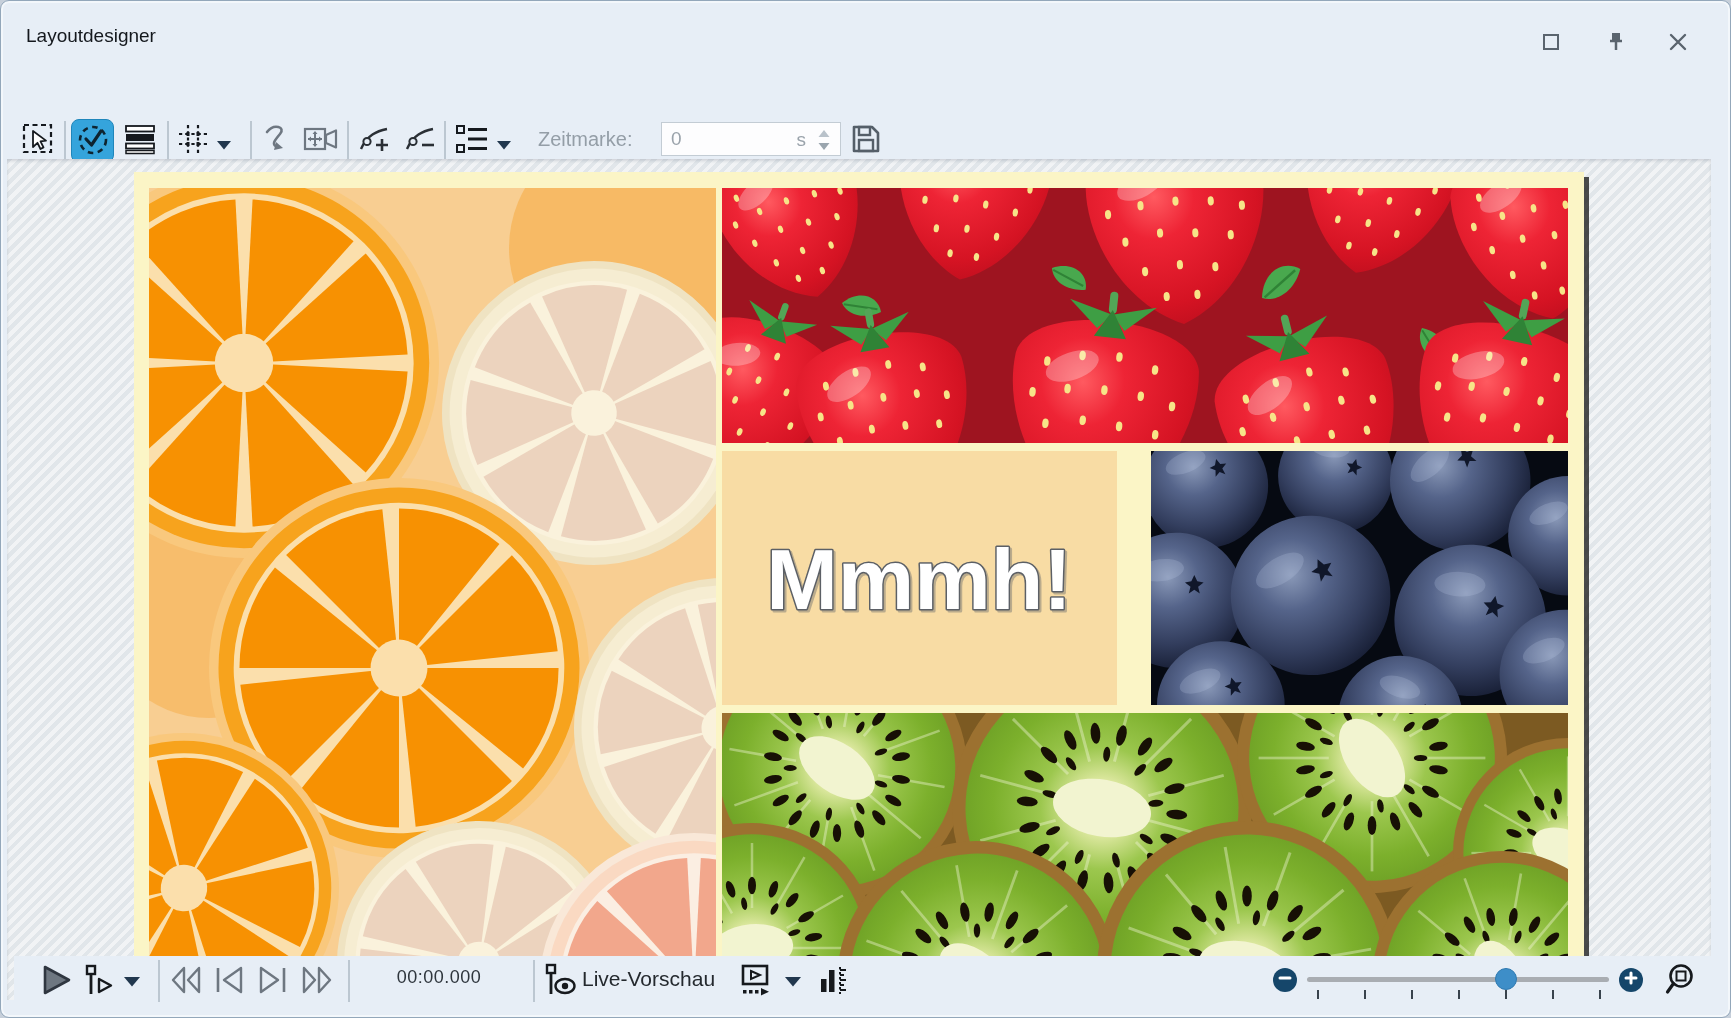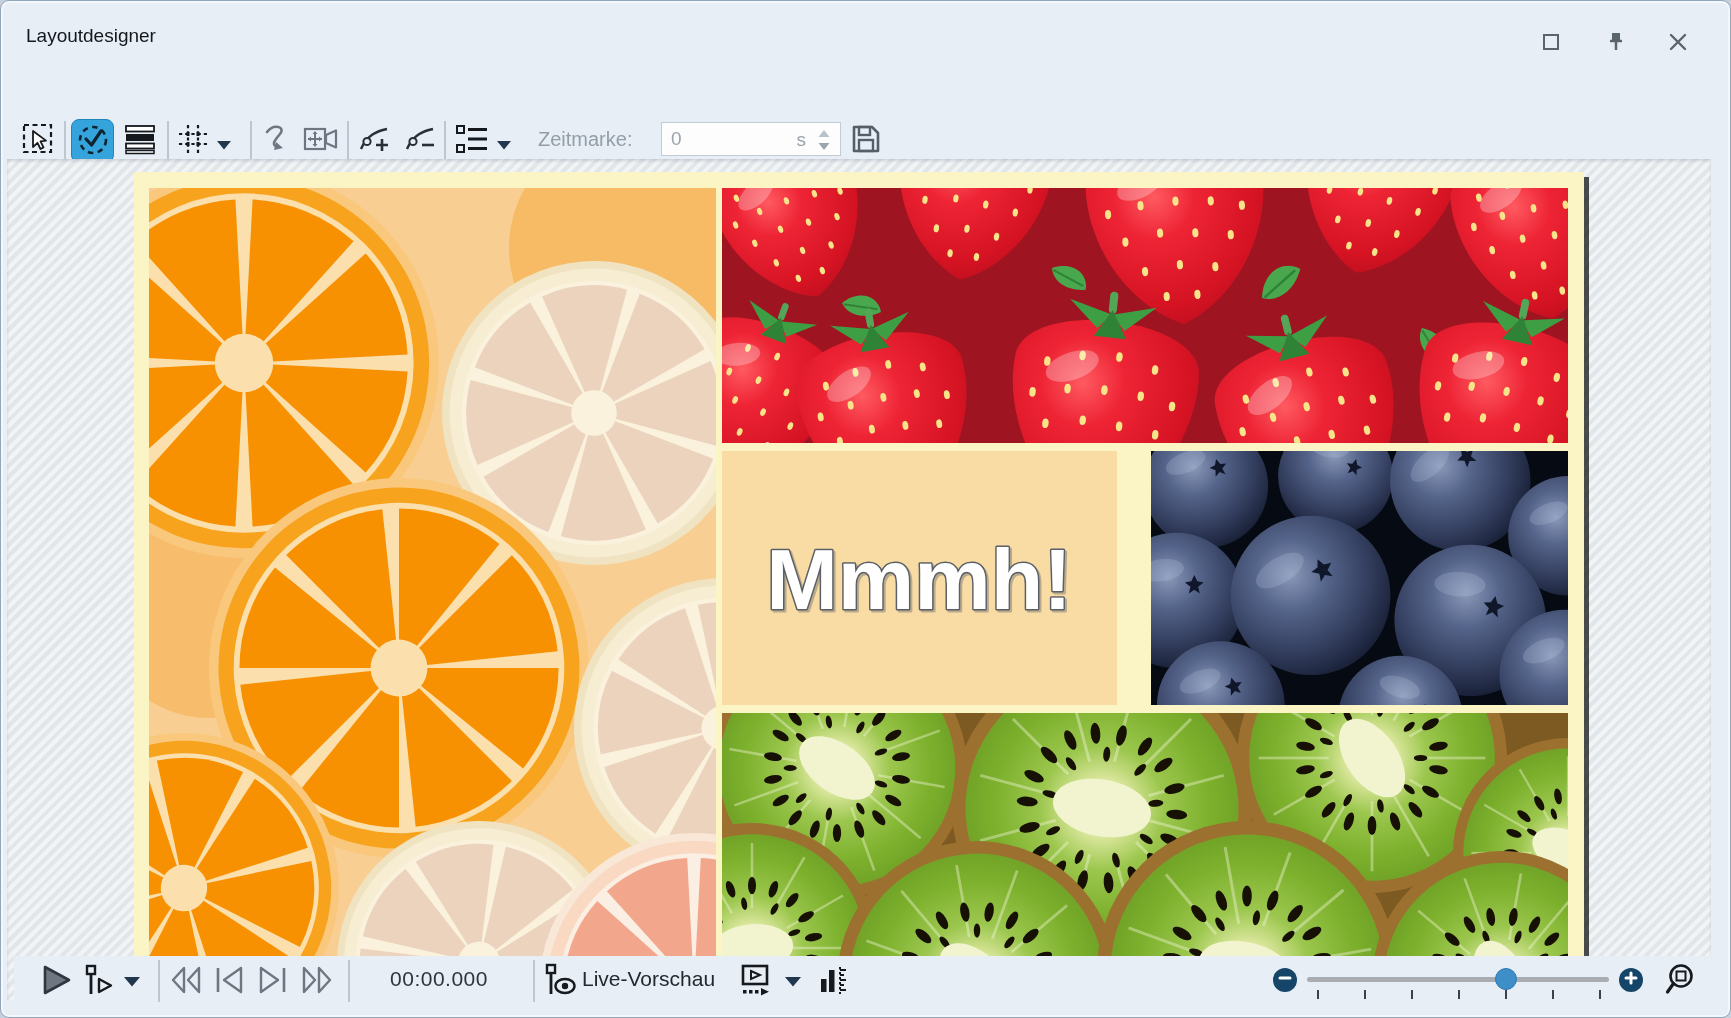--- a/index.html
+++ b/index.html
@@ -52,21 +52,21 @@
   .cell svg{display:block;width:100%;height:100%;}
   .cell-citrus{left:15px;top:16px;width:567px;height:787px;}
   .cell-straw{left:588px;top:16px;width:846px;height:255px;}
   .cell-caption{left:588px;top:279px;width:395px;height:254px;background:#f8dca4;}
   .cell-blue{left:1017px;top:279px;width:417px;height:254px;}
   .cell-kiwi{left:588px;top:541px;width:846px;height:262px;}
   
   .bottombar{position:absolute;left:13px;right:14px;top:955px;height:51px;background:#e7eef6;}
   .bbtn{position:absolute;display:flex;align-items:center;justify-content:center;}
   .bsep{position:absolute;top:4px;width:1.5px;height:42px;background:#bcc7d1;}
-  .time{position:absolute;left:360px;top:11px;width:130px;font-size:21px;color:#2f363d;text-align:center;letter-spacing:.5px;}
+  .time{position:absolute;left:360px;top:11px;width:130px;font-size:18px;color:#2f363d;text-align:center;letter-spacing:.5px;}
   .live-label{position:absolute;left:568px;top:11px;font-size:21px;color:#24292e;}
   
   .zoomctl{position:absolute;top:0;height:51px;left:1245px;right:0;}
   .zbtn{position:absolute;top:12px;width:24px;height:24px;border-radius:50%;background:#15466a;display:flex;align-items:center;justify-content:center;}
   .ztrack{position:absolute;left:48px;top:21px;width:302px;height:5px;background:#a9adb2;border-radius:3px;}
   .zthumb{position:absolute;left:236px;top:12px;width:22px;height:22px;border-radius:50%;background:#3e8ec8;border:1px solid #2e79b0;box-sizing:border-box;}
   .zticks{position:absolute;left:58px;top:34px;width:284px;display:flex;justify-content:space-between;}
   .ztick{width:2px;height:9px;background:#39434d;}
 </style>
 </head>

